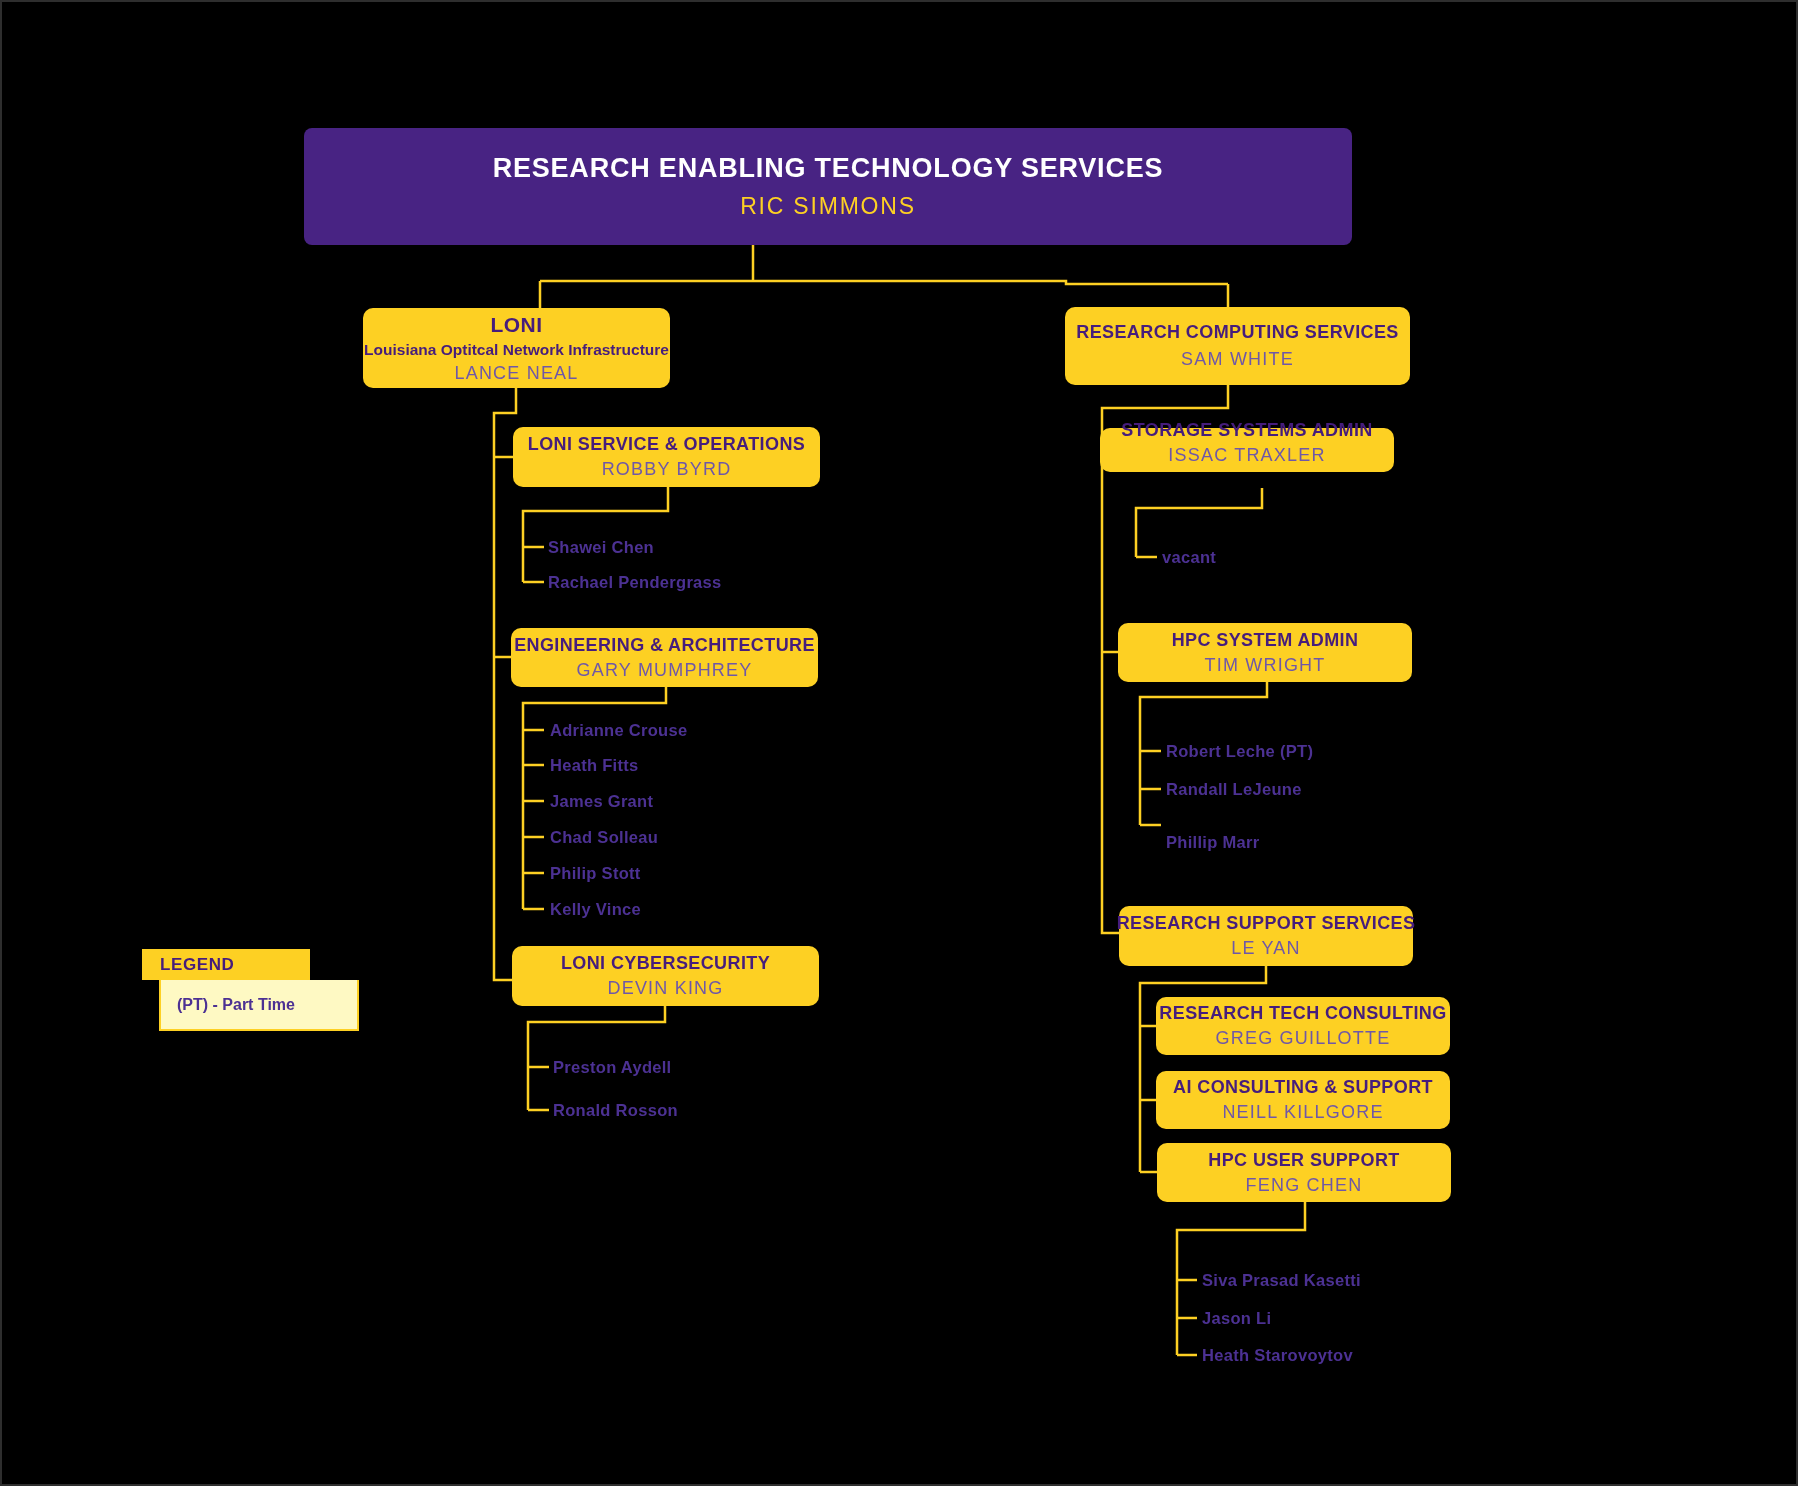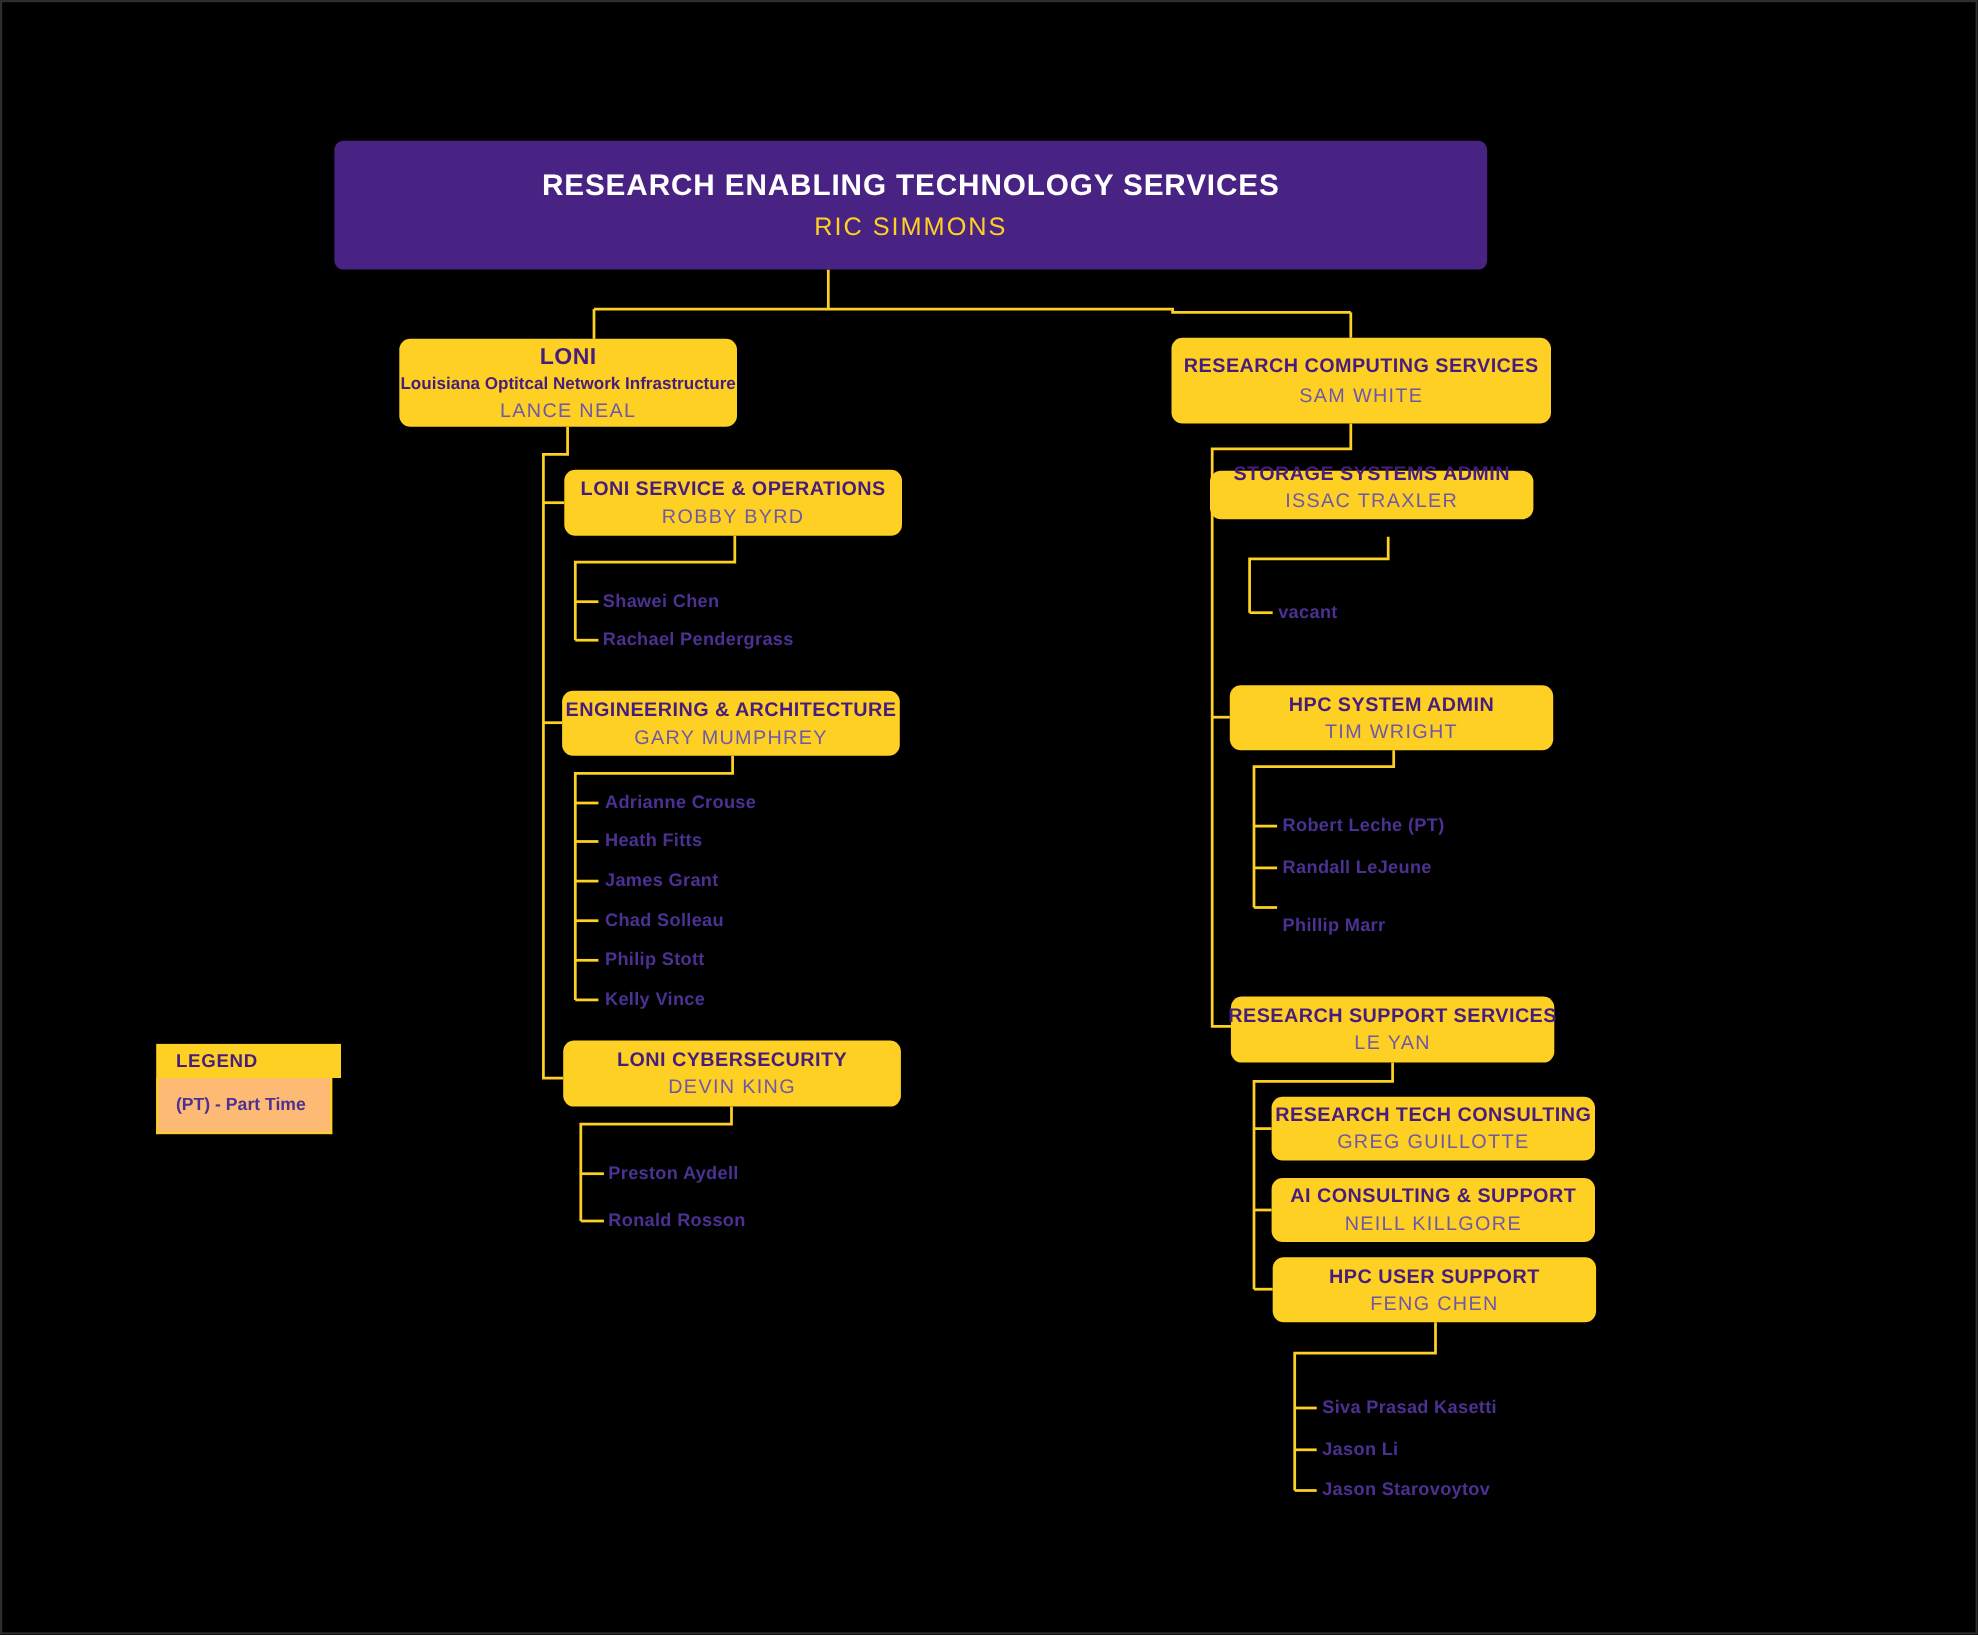--- a/index.html
+++ b/index.html
@@ -32,22 +32,22 @@
     position:absolute; transform:translateY(-50%);
     color:#4C3193; font-weight:bold; font-size:16.5px; letter-spacing:0.3px; white-space:nowrap;
   }
 
   #legend-header {
     position:absolute; left:142px; top:949px; width:168px; height:31px;
     background:#FDD023; display:flex; align-items:center; padding-left:18px;
     color:#461D7C; font-weight:bold; font-size:17px; letter-spacing:0.6px;
   }
   #legend-body {
-    position:absolute; left:142px; top:980px; width:160px; height:51px;
-    border:2px solid #FDD023; border-top:none; background:#fdba74;
+    position:absolute; left:159px; top:980px; width:200px; height:51px;
+    border:2px solid #FDD023; border-top:none; background:#fef9c3;
     display:flex; align-items:center; padding-left:16px;
     color:#4C3193; font-weight:bold; font-size:16px;
   }
 </style>
 </head>
 <body>
 
 <div id="canvas">
 
   <svg id="connectors" width="1798" height="1486" viewBox="0 0 1798 1486" aria-hidden="true">
@@ -167,21 +167,21 @@
     <div class="nn">NEILL KILLGORE</div>
   </div>
 
   <div class="node" style="left:1157px; top:1143px; width:294px; height:59px;">
     <div class="nt">HPC USER SUPPORT</div>
     <div class="nn">FENG CHEN</div>
   </div>
 
   <div class="leaf" style="left:1202px; top:1280px;">Siva Prasad Kasetti</div>
   <div class="leaf" style="left:1202px; top:1318px;">Jason Li</div>
-  <div class="leaf" style="left:1202px; top:1355px;">Jason Starovoytov</div>
+  <div class="leaf" style="left:1202px; top:1355px;">Heath Starovoytov</div>
 
   <div id="legend-header">
     <span>LEGEND</span>
   </div>
   <div id="legend-body">
     <span>(PT) - Part Time</span>
   </div>
 
 </div>
 

